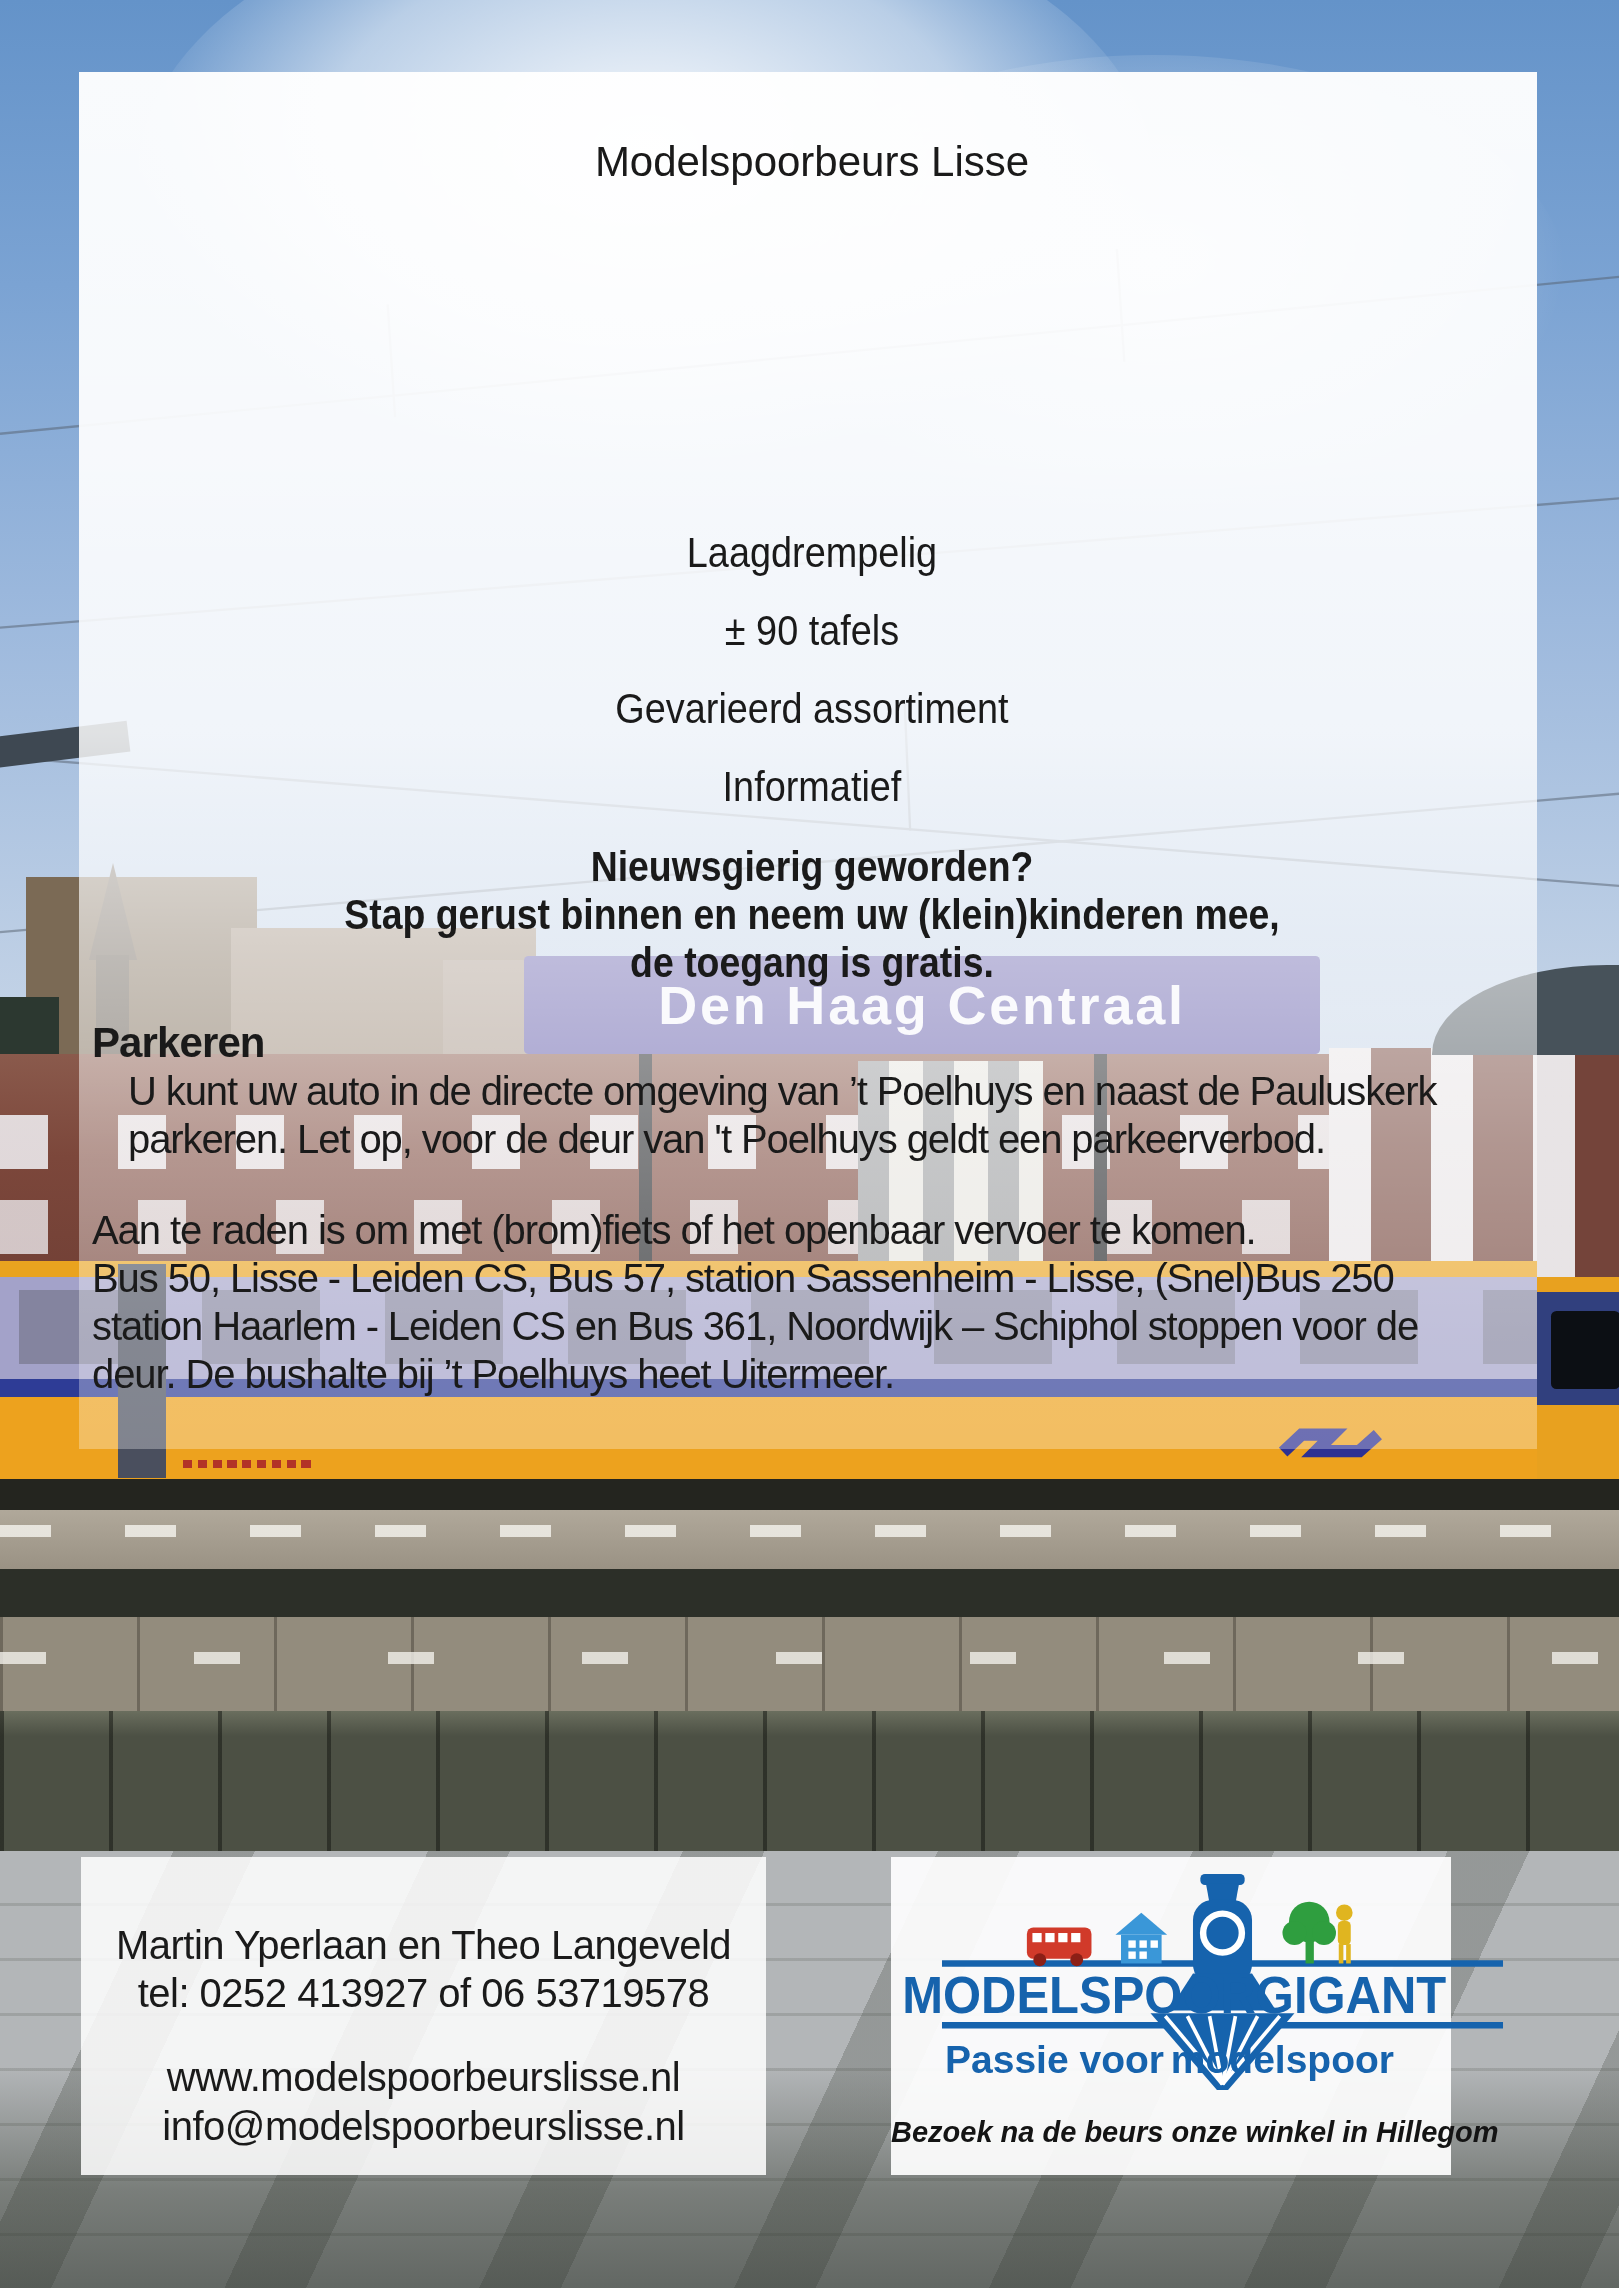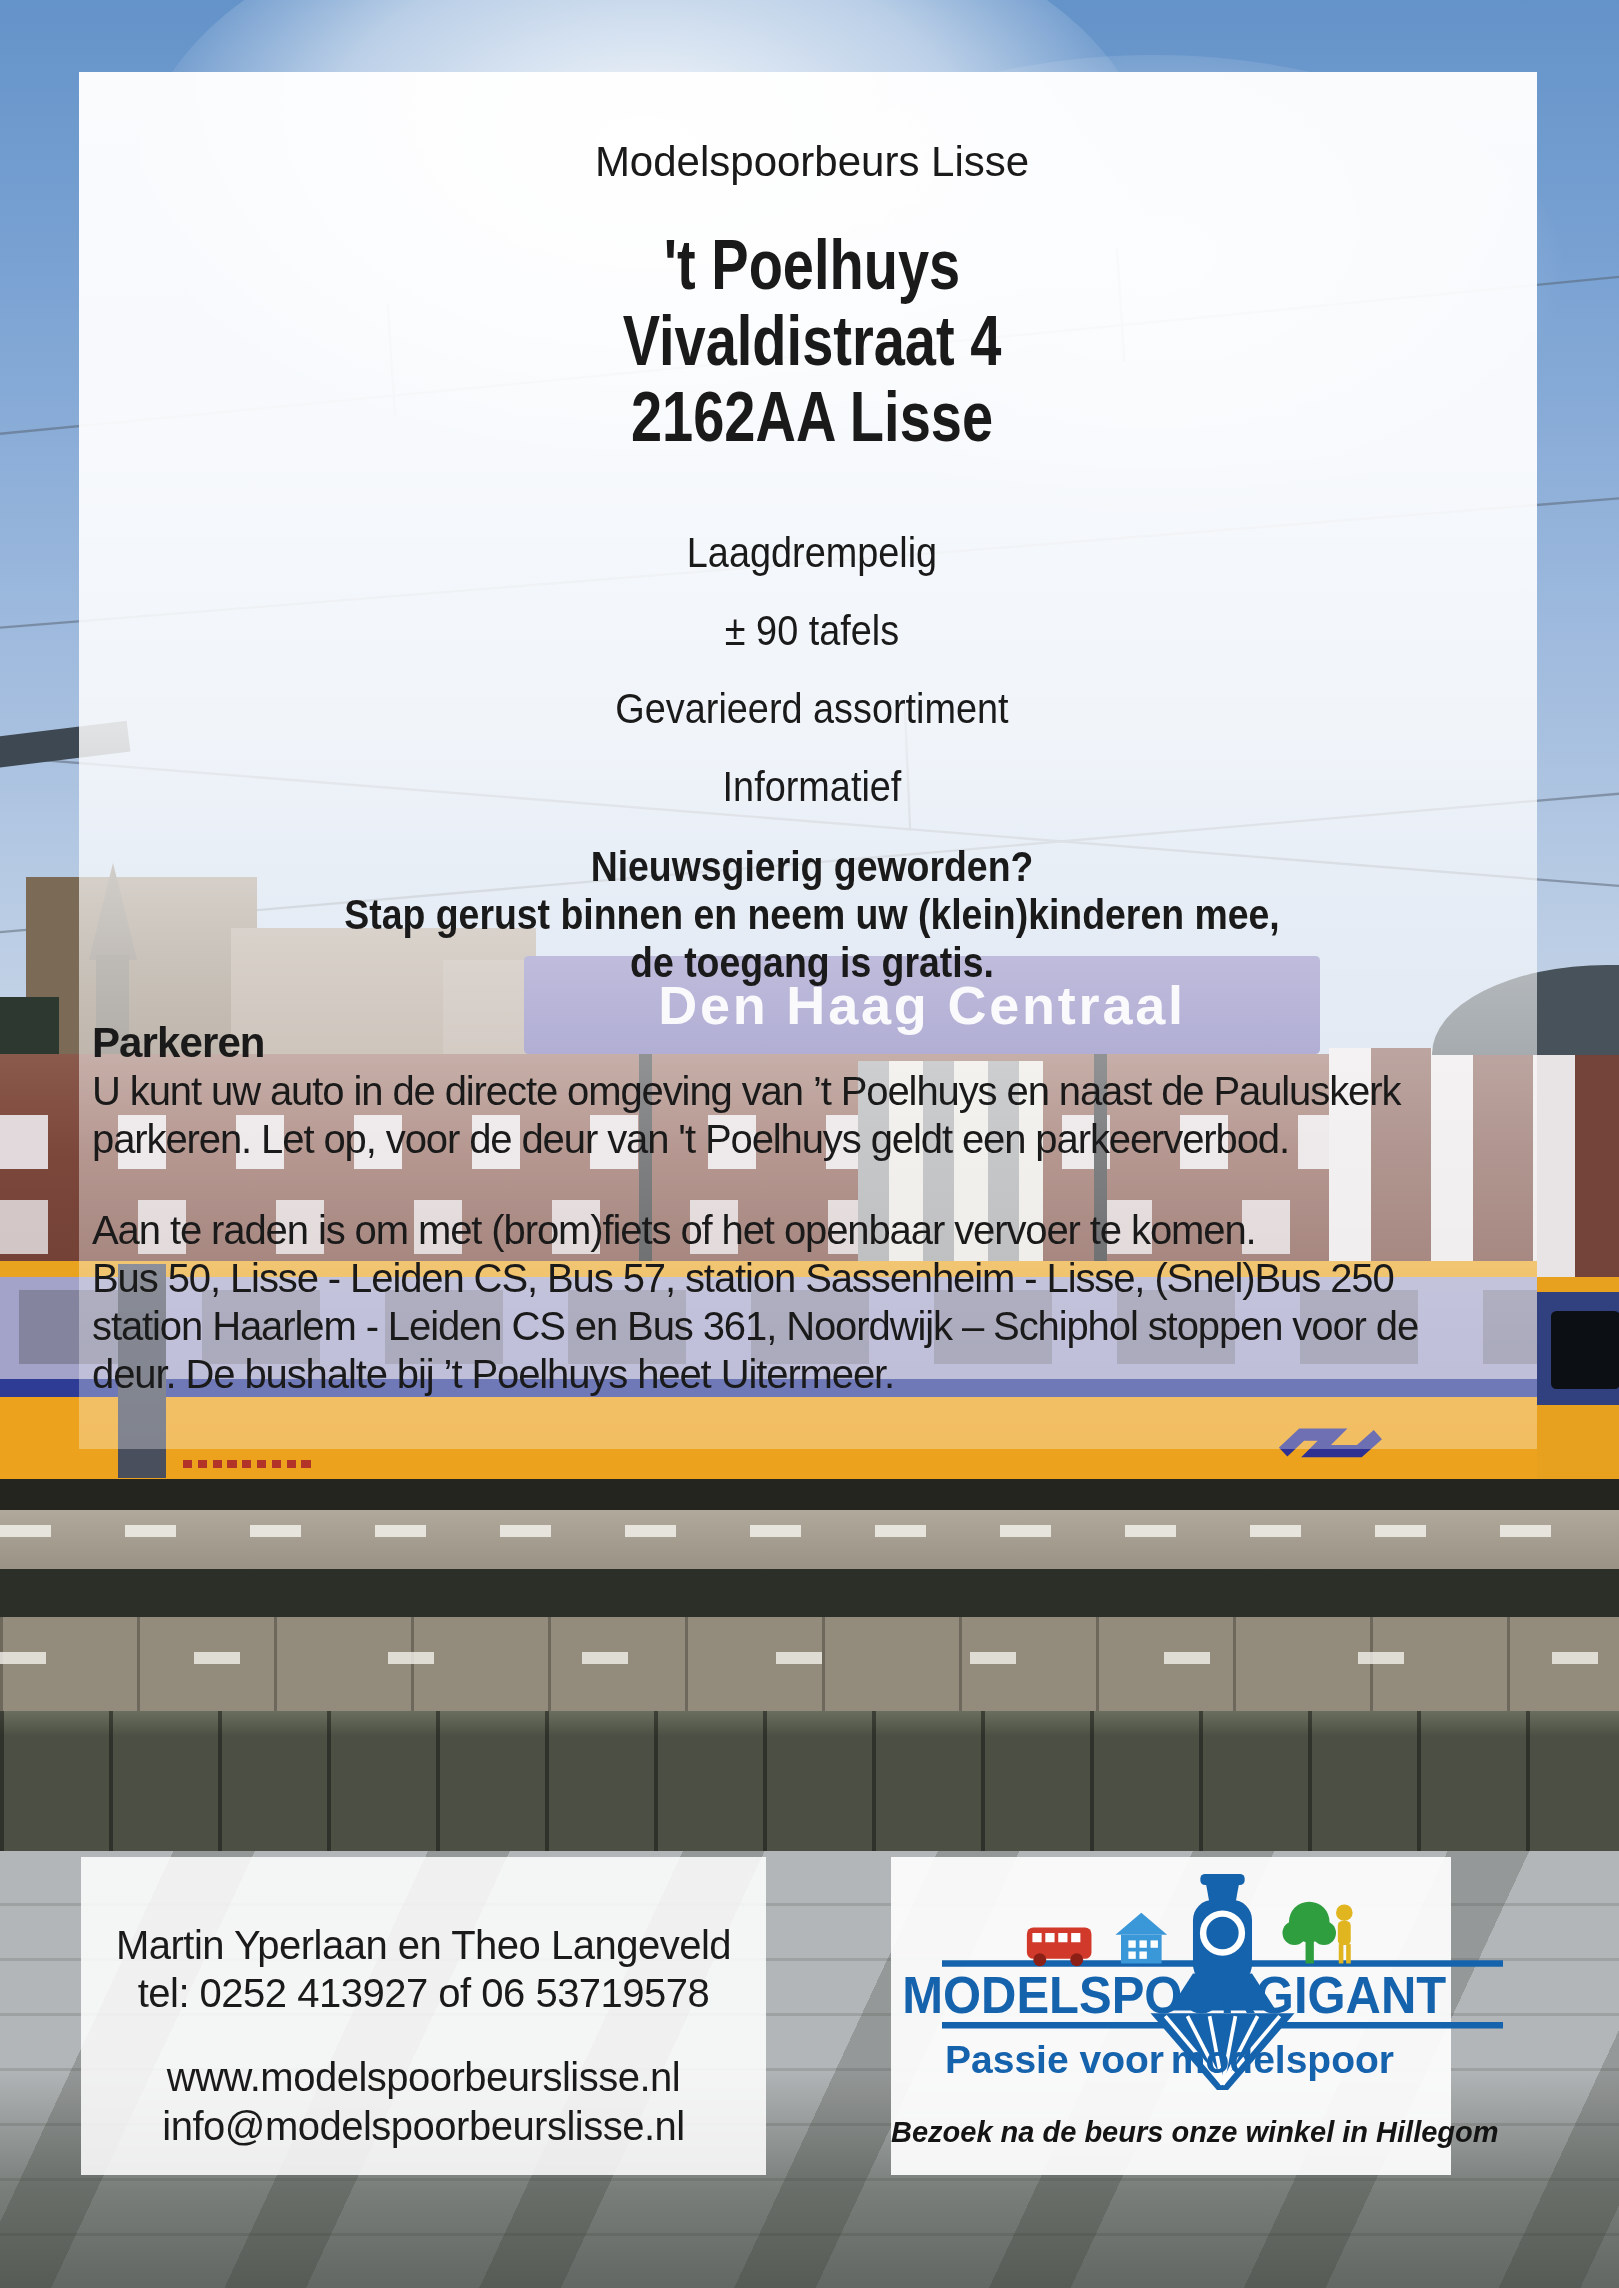--- a/index.html
+++ b/index.html
@@ -89,21 +89,21 @@
   .fair-title{top:66px;font-size:42px;}
   .venue{top:155px;font-size:70px;font-weight:bold;line-height:76px;}
   .venue div{transform:scaleX(.8);transform-origin:50% 50%;}
   .features{top:441px;font-size:43px;font-weight:normal;line-height:78px;}
   .features div{transform:scaleX(.88);transform-origin:50% 50%;}
   .invite{top:770px;font-size:43px;font-weight:bold;line-height:48px;}
   .invite div{transform:scaleX(.87);transform-origin:50% 50%;}
   .lft{left:13px;width:1432px;white-space:nowrap;}
   .park-head{top:947px;font-size:42px;font-weight:bold;letter-spacing:-0.9px;}
   .body-lines{font-size:40px;line-height:48px;letter-spacing:-1.1px;}
-  .park-body{top:995px;}
+  .park-body{top:995px;margin-left:36px;}
   .bus-body{top:1134px;}
 
   
   .box{top:1857px;height:318px;background:rgba(255,255,255,.86);}
   .box-left{left:81px;width:685px;}
   .box-left div{position:absolute;width:100%;text-align:center;white-space:nowrap;letter-spacing:-0.5px;}
   .org-head{top:13px;font-size:42px;font-weight:bold;}
   .org-names{top:66px;font-size:40px;}
   .org-phone{top:114px;font-size:40px;}
   .org-web{top:198px;font-size:40px;}
@@ -177,25 +177,20 @@
   <div class="abs walkway"></div>
   <div class="abs dash2"></div>
   <div class="abs wall"></div>
   <div class="abs pavement"></div>
   <div class="abs pave-dark"></div>
 
   <div class="abs overlay"></div>
 
   <div class="abs content">
     <div class="abs ctr fair-title">Modelspoorbeurs Lisse</div>
-    <div class="abs ctr venue">
-      <div>'t Poelhuys</div>
-      <div>Vivaldistraat 4</div>
-      <div>2162AA Lisse</div>
-    </div>
     <div class="abs ctr features">
       <div>Laagdrempelig</div>
       <div>± 90 tafels</div>
       <div>Gevarieerd assortiment</div>
       <div>Informatief</div>
     </div>
     <div class="abs lft park-head">Parkeren</div>
     <div class="abs ctr invite">
       <div>Nieuwsgierig geworden?</div>
       <div>Stap gerust binnen en neem uw (klein)kinderen mee,</div>

